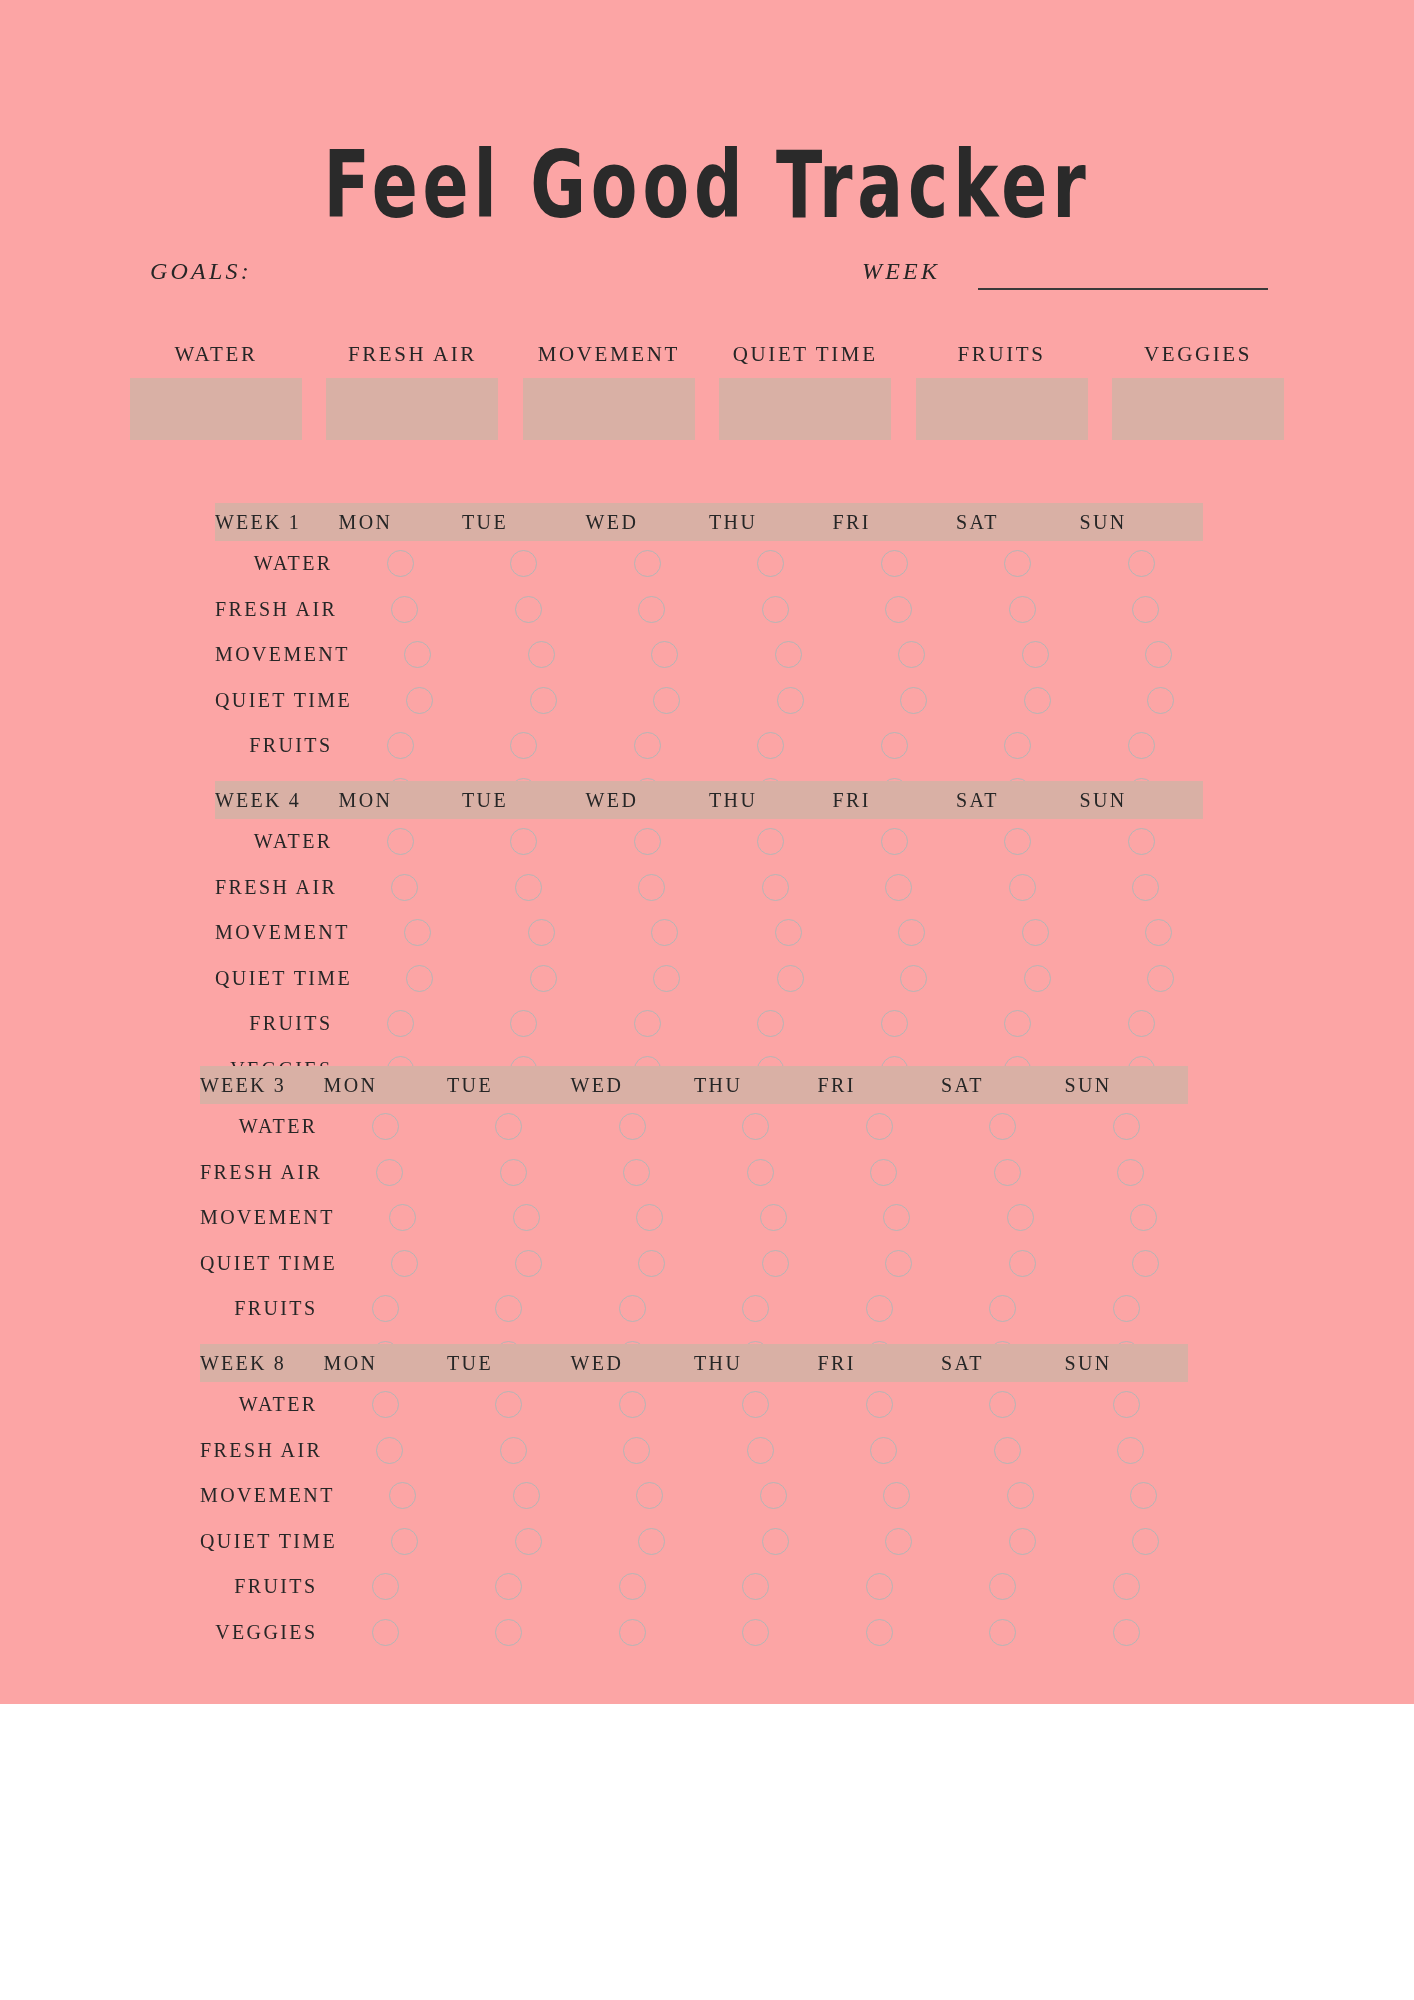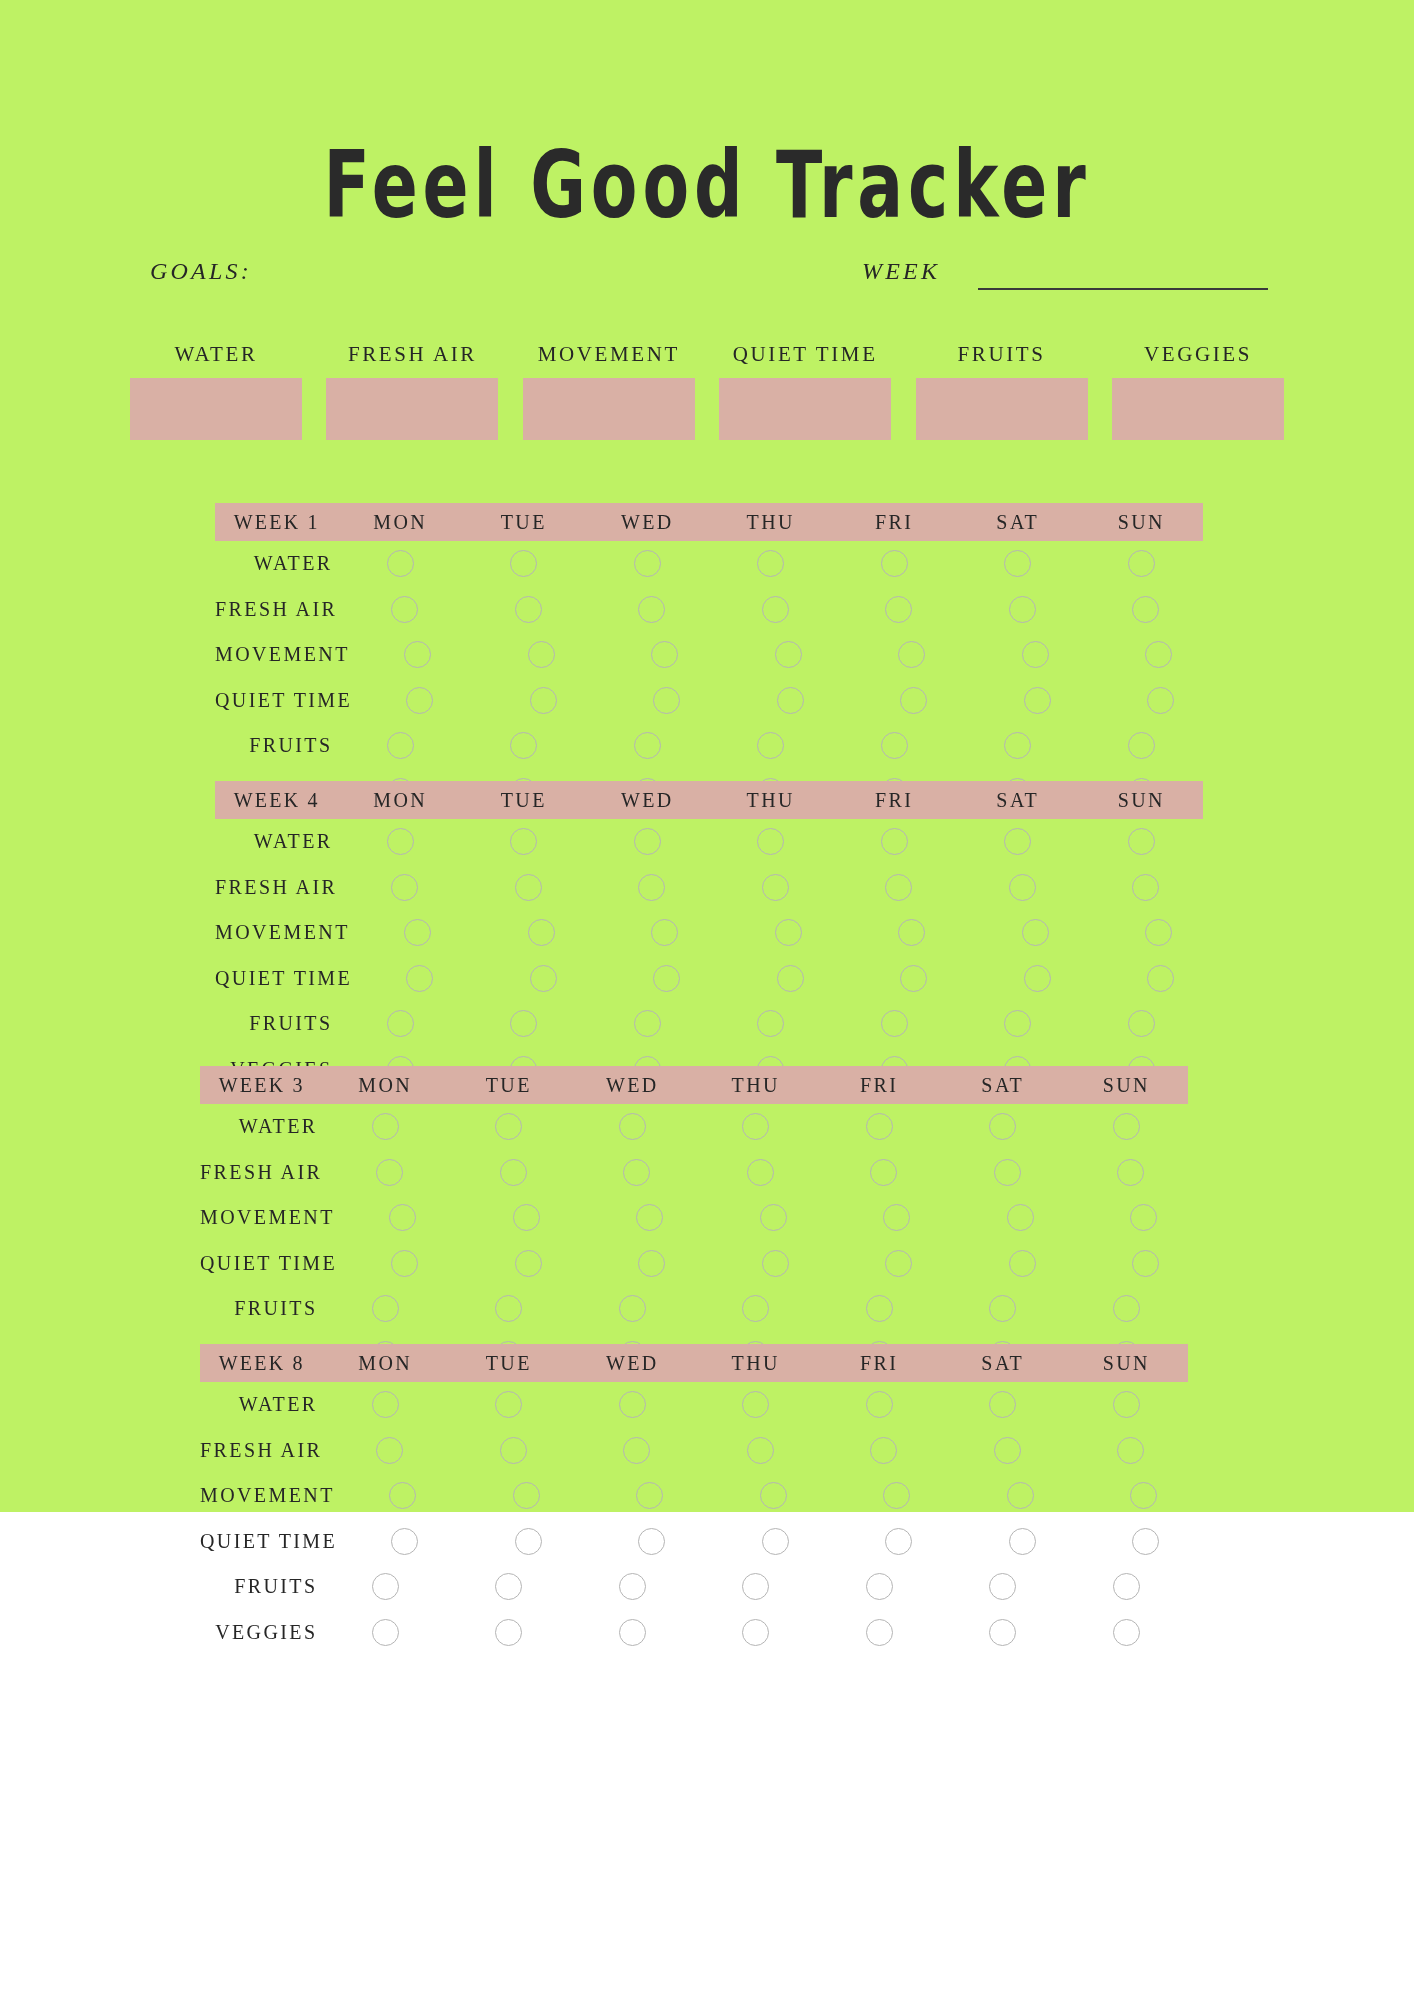--- a/index.html
+++ b/index.html
@@ -13,22 +13,22 @@
     height: 2000px;
     font-family: "Liberation Serif", "DejaVu Serif", serif;
     color: #2b2b2b;
     overflow: hidden;
     position: relative;
   }
 
   .page {
     position: relative;
     width: 1414px;
-    height: 1512px;
-    background: #bef264;
+    height: 1704px;
+    background: #fca5a5;
   }
 
   
   .title {
     position: absolute;
     left: 0;
     top: 78px;
     width: 1414px;
     text-align: center;
     font-family: "DejaVu Sans Condensed", "Liberation Sans Narrow", "Liberation Sans", sans-serif;
@@ -113,21 +113,20 @@
     width: 988px;
   }
   .week-head {
     display: flex;
     align-items: center;
     background: #d9b0a5;
     height: 38px;
   }
   .week-head .hcell {
     flex: 0 0 123.5px;
-    text-align: center;
     font-size: 20px;
     letter-spacing: 2.4px;
     color: #262626;
     white-space: nowrap;
   }
   .week-head .hcell.week-name {
     letter-spacing: 2.2px;
   }
 
   .hrow {

